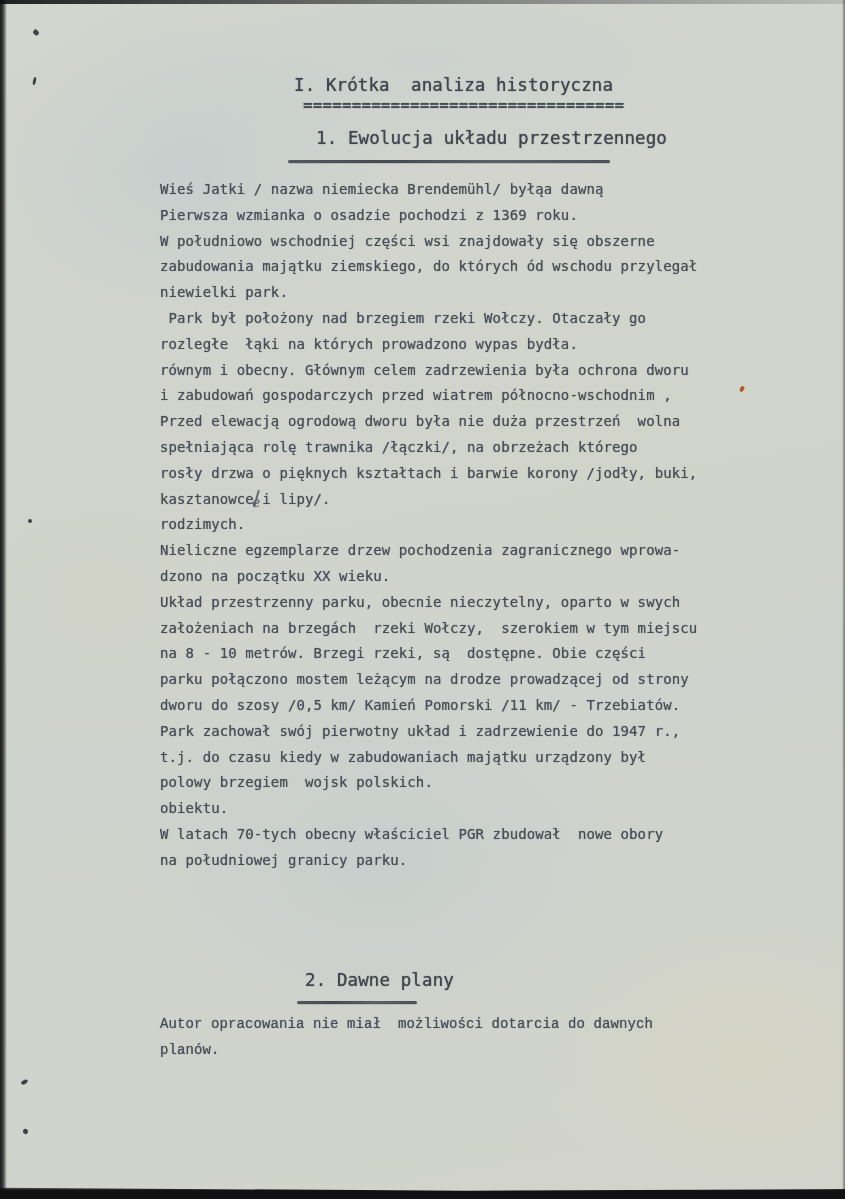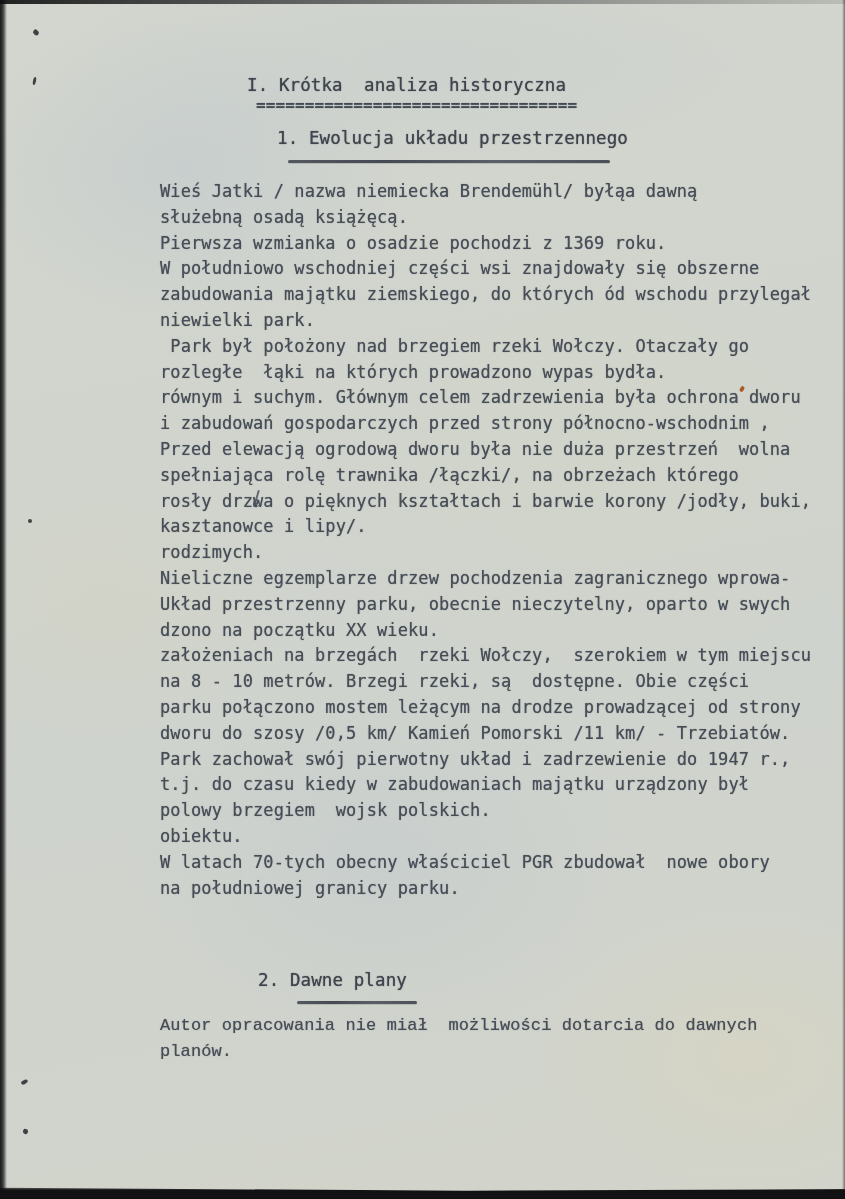--- a/index.html
+++ b/index.html
@@ -19,28 +19,29 @@
     font-family: "DejaVu Sans Mono", "Liberation Mono", monospace;
     color: var(--ink, #474d56);
   }
   .line {
     position: absolute;
     white-space: pre;
     font-size: 17.5px;
     letter-spacing: 0.1px;
     line-height: 22px;
     text-shadow: 0 0 1px rgba(70,76,86,0.75);
+    margin-left: 47px;
   }
   .title, .heading { color: #3f444d; text-shadow: 0 0 1.1px rgba(58,63,72,0.85); }
   .title-underline { letter-spacing: 0.1px; font-weight: bold; color: #444a53; }
   .body-block, .closing-block { position: absolute; left: 160px; }
   .bl {
     white-space: pre;
     height: 25.8px;
-    font-size: 17px;
+    font-size: 14px;
     letter-spacing: 0.1px;
     text-shadow: 0 0 1px rgba(70,76,86,0.72);
   }
   .rule {
     position: absolute;
     height: 2.5px;
     background: linear-gradient(90deg, rgba(62,67,76,0.85), rgba(62,67,76,0.95) 30%, rgba(62,67,76,0.8) 65%, rgba(62,67,76,0.9));
     border-radius: 2px;
     box-shadow: 0 0.5px 0 rgba(62,67,76,0.35);
   }
@@ -77,42 +78,41 @@
   }
 </style>
 </head>
 <body>
 
 <div class="scan">
 
   <div class="line title" style="left:247px; top:74px;">I. Krótka  analiza historyczna</div>
   <div class="line title-underline" style="left:256px; top:94px; font-size:16px;">=================================</div>
 
-  <div class="line heading" style="left:277px; top:127px;">1. Ewolucja układu przestrzennego</div>
+  <div class="line heading" style="left:269px; top:127px;">1. Ewolucja układu przestrzennego</div>
   <div class="rule" style="left:288px; top:160px; width:322px;"></div>
 
   <div class="body-block" style="top:181px;">
     <div class="bl">Wieś Jatki / nazwa niemiecka Brendemühl/ byłąa dawną</div>
-    <div class="bl">służebną osadą książęcą.</div>
     <div class="bl">Pierwsza wzmianka o osadzie pochodzi z 1369 roku.</div>
     <div class="bl">W południowo wschodniej części wsi znajdowały się obszerne</div>
     <div class="bl">zabudowania majątku ziemskiego, do których ód wschodu przylegał</div>
     <div class="bl">niewielki park.</div>
     <div class="bl"> Park był położony nad brzegiem rzeki Wołczy. Otaczały go</div>
     <div class="bl">rozległe  łąki na których prowadzono wypas bydła.</div>
-    <div class="bl">równym i suchym. Głównym celem zadrzewienia była ochrona dworu</div>
-    <div class="bl">i zabudowań gospodarczych przed strony północno-wschodnim ,</div>
+    <div class="bl">równym i obecny. Głównym celem zadrzewienia była ochrona dworu</div>
+    <div class="bl">i zabudowań gospodarczych przed wiatrem północno-wschodnim ,</div>
     <div class="bl">Przed elewacją ogrodową dworu była nie duża przestrzeń  wolna</div>
     <div class="bl">spełniająca rolę trawnika /łączki/, na obrzeżach którego</div>
     <div class="bl">rosły drzwa o pięknych kształtach i barwie korony /jodły, buki,</div>
     <div class="bl">kasztanowce i lipy/.</div>
     <div class="bl">rodzimych.</div>
     <div class="bl">Nieliczne egzemplarze drzew pochodzenia zagranicznego wprowa-</div>
+    <div class="bl">dzono na początku XX wieku.</div>
     <div class="bl">Układ przestrzenny parku, obecnie nieczytelny, oparto w swych</div>
-    <div class="bl">dzono na początku XX wieku.</div>
     <div class="bl">założeniach na brzegách  rzeki Wołczy,  szerokiem w tym miejscu</div>
     <div class="bl">na 8 - 10 metrów. Brzegi rzeki, są  dostępne. Obie części</div>
     <div class="bl">parku połączono mostem leżącym na drodze prowadzącej od strony</div>
     <div class="bl">dworu do szosy /0,5 km/ Kamień Pomorski /11 km/ - Trzebiatów.</div>
     <div class="bl">Park zachował swój pierwotny układ i zadrzewienie do 1947 r.,</div>
     <div class="bl">t.j. do czasu kiedy w zabudowaniach majątku urządzony był</div>
     <div class="bl">polowy brzegiem  wojsk polskich.</div>
     <div class="bl">obiektu.</div>
     <div class="bl">W latach 70-tych obecny właściciel PGR zbudował  nowe obory</div>
     <div class="bl">na południowej granicy parku.</div>

